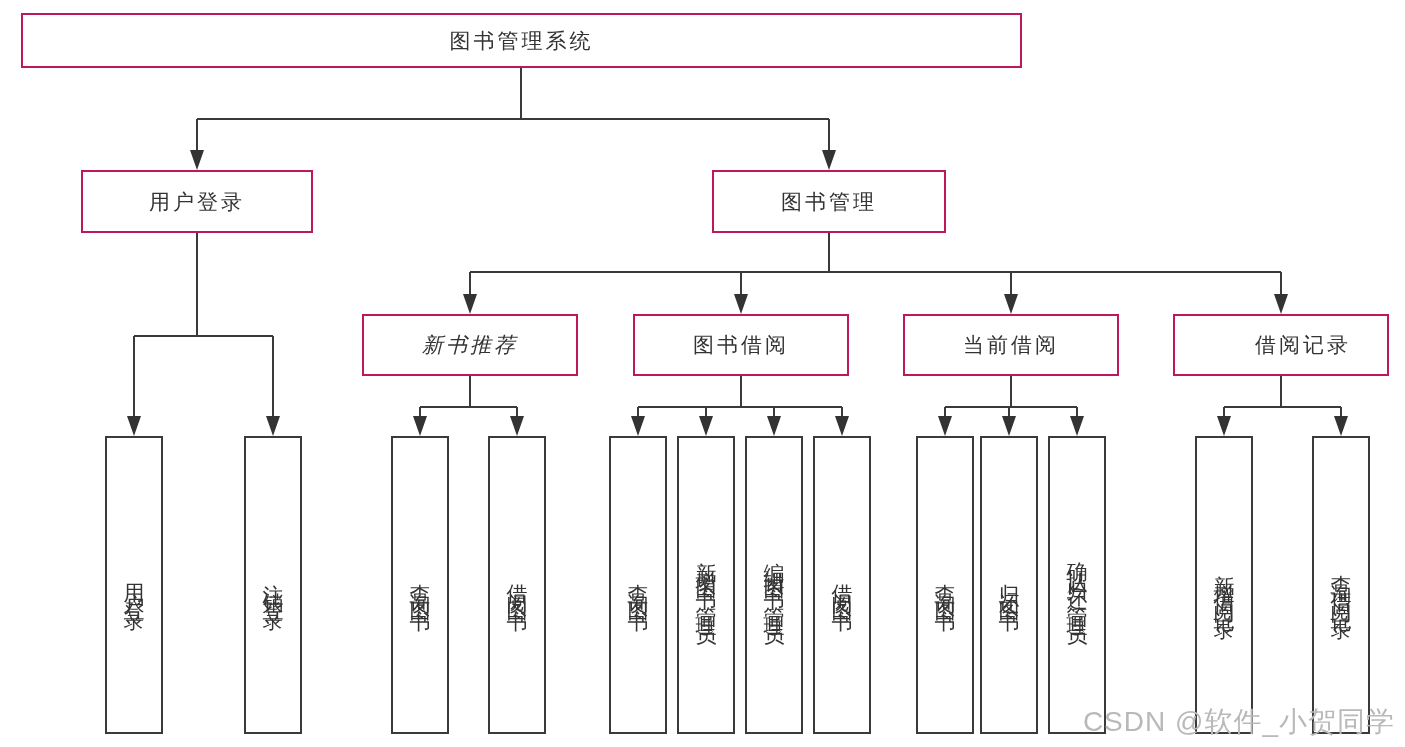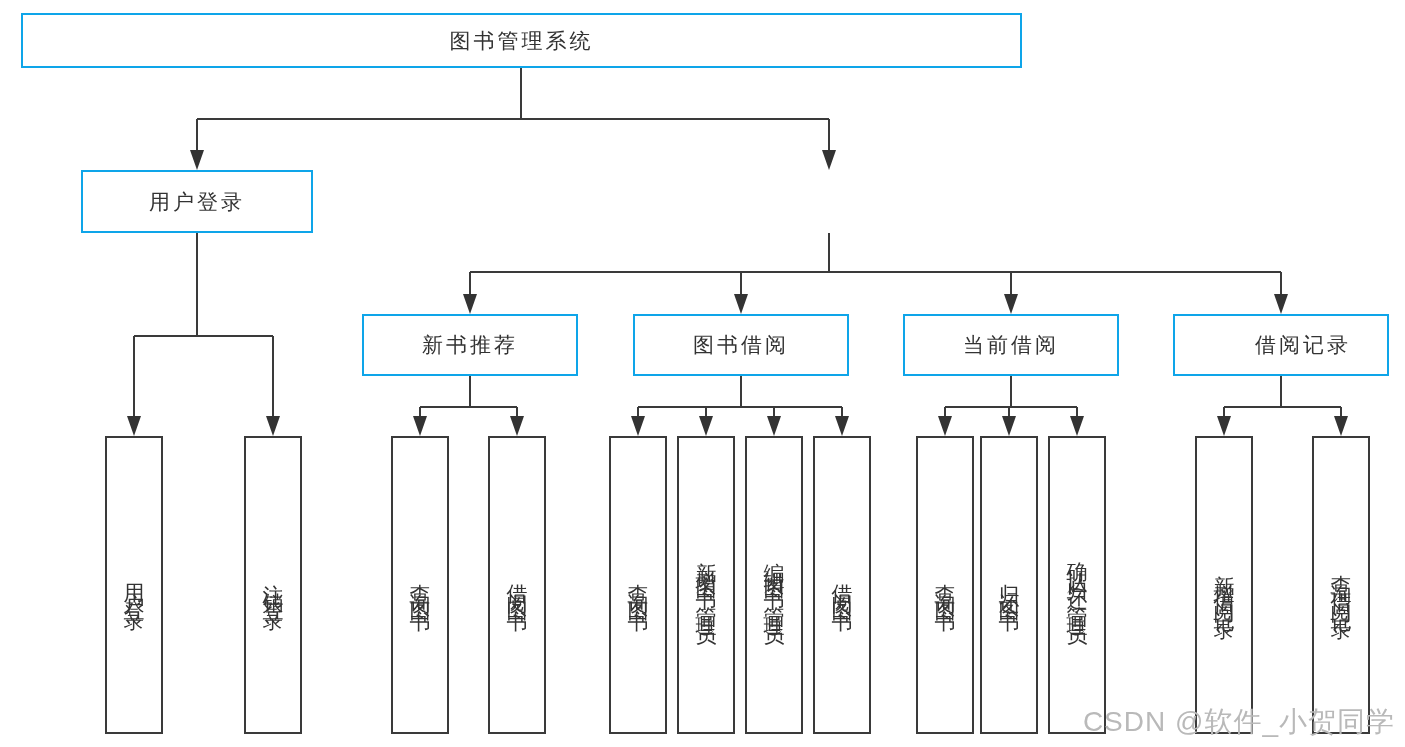--- a/index.html
+++ b/index.html
@@ -15,21 +15,21 @@
     position: absolute;
     left: 0; top: 0;
     width: 1405px; height: 747px;
     pointer-events: none;
   }
   #connectors line { stroke: #3a3a3a; stroke-width: 2; }
   #connectors polygon { fill: #333333; }
   .hnode {
     position: absolute;
     box-sizing: border-box;
-    border: 2px solid #0ea5e9;
+    border: 2px solid #be185d;
     background: #ffffff;
     display: flex;
     align-items: center;
     justify-content: center;
     font-size: 21px;
     letter-spacing: 3px;
     color: #333333;
     white-space: nowrap;
   }
   .vnode {
@@ -134,22 +134,23 @@
       <line x1="1224" y1="407" x2="1224" y2="424"></line>
       <polygon points="1217,416 1231,416 1224,436"></polygon>
       <line x1="1341" y1="407" x2="1341" y2="424"></line>
       <polygon points="1334,416 1348,416 1341,436"></polygon>
     </g>
   </svg>
 
   <div class="hnode" style="left:21px; top:13px; width:1001px; height:55px;">图书管理系统</div>
 
   <div class="hnode" style="left:81px; top:170px; width:232px; height:63px;">用户登录</div>
+  <div class="hnode" style="left:712px; top:170px; width:234px; height:63px;">图书管理</div>
 
-  <div class="hnode" style="left:362px; top:314px; width:216px; height:62px;">新书推荐</div>
+  <div class="hnode" style="left:362px; top:314px; width:216px; height:62px;font-style:italic;">新书推荐</div>
   <div class="hnode" style="left:903px; top:314px; width:216px; height:62px;">当前借阅</div>
   <div class="hnode" style="left:633px; top:314px; width:216px; height:62px;">图书借阅</div>
   <div class="hnode" style="left:1173px; top:314px; width:216px; height:62px;padding-left:44px;">借阅记录</div>
 
   <div class="vnode" style="left:105px; top:436px; width:58px; height:298px;">用户登录</div>
   <div class="vnode" style="left:244px; top:436px; width:58px; height:298px;">注销登录</div>
 
   <div class="vnode" style="left:391px; top:436px; width:58px; height:298px;">查询图书</div>
   <div class="vnode" style="left:488px; top:436px; width:58px; height:298px;">借阅图书</div>
 

